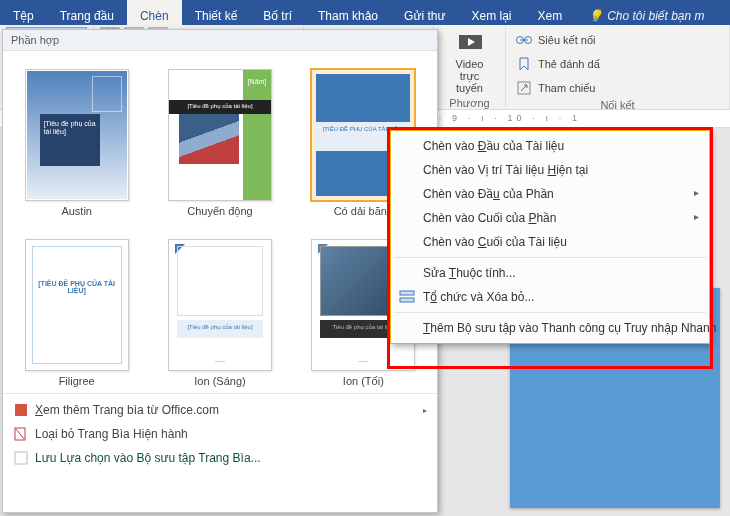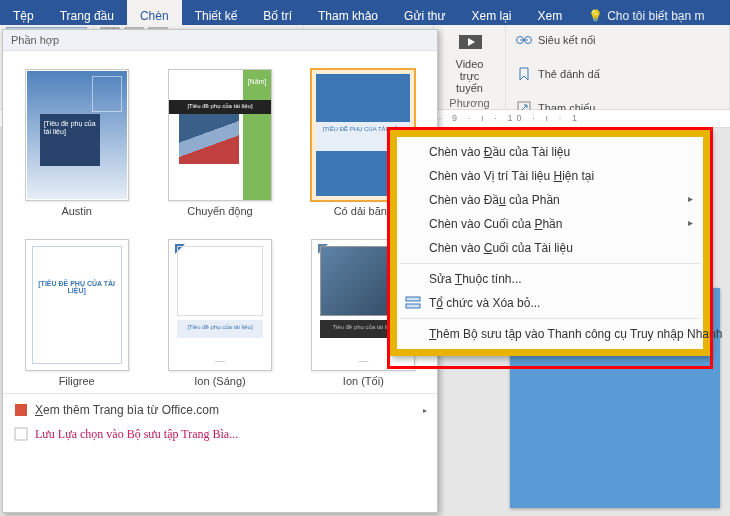--- a/index.html
+++ b/index.html
@@ -1,50 +1,50 @@
 <!DOCTYPE html>
 <html><head>
 <meta charset="utf-8">
 <style>
   * { box-sizing: border-box; margin: 0; padding: 0; }
   body { font-family: "Segoe UI", Tahoma, sans-serif; font-size: 12px; background: #fff; color: #444; width: 730px; height: 516px; overflow: hidden; position: relative; }
   .tabs { display: flex; background: #2b579a; color: #fff; height: 25px; align-items: stretch; }
   .tab { padding: 16px 13px; display: flex; align-items: center; cursor: pointer; }
   .tab.active { background: #f3f2f1; color: #2b579a; }
-  .tab-tell { display: flex; align-items: center; gap: 4px; opacity: 0.9; }
+  .tab-tell { display: flex; align-items: center; gap: 4px; font-style: italic; opacity: 0.9; }
   .ribbon { display: flex; background: #f3f2f1; border-bottom: 1px solid #dcdcdc; height: 85px; }
   .group { border-right: 1px solid #e1e1e1; padding: 2px 6px 0 6px; display: flex; flex-direction: column; }
   .group-label { text-align: center; font-size: 11px; color: #666; margin-top: auto; padding-bottom: 2px; }
   .btn-row { display: flex; gap: 4px; align-items: flex-start; }
   .ribbon-btn { display: flex; flex-direction: column; align-items: center; padding: 2px 4px; cursor: pointer; border: 1px solid transparent; }
   .ribbon-btn.active { background: #c9def5; border-color: #8faccf; }
   .ribbon-btn .icon { width: 24px; height: 24px; display: flex; align-items: center; justify-content: center; }
   .ribbon-btn .lbl { font-size: 11px; margin-top: 4px; display:flex; align-items:center; gap:2px;}
   .small-icon { width: 20px; height: 20px; display: inline-flex; align-items: center; justify-content: center; }
-  .stacked { display: flex; flex-direction: column; gap: 12px; }
+  .stacked { display: flex; flex-direction: column; gap: 2px; }
   .stacked-item { display: flex; align-items: center; gap: 4px; padding: 1px 2px; cursor: pointer; font-size: 11px; white-space: nowrap; }
   .ruler { background: #fff; height: 18px; position: relative; border-bottom: 1px solid #dcdcdc; }
   .ruler-inner { position: absolute; left: 50px; right: 0; top: 0; height: 100%; color: #888; font-size: 9px; letter-spacing: 4px; padding-top: 3px; overflow: hidden; white-space: nowrap; }
   .doc-area { background: #e6e6e6; height: 388px; position: relative; }
   .page-preview { position: absolute; left: 510px; top: 160px; width: 210px; height: 220px; background: #5b9bd5; box-shadow: 0 1px 3px rgba(0,0,0,0.3); }
   
   .gallery { position: absolute; left: 2px; top: 29px; width: 436px; height: 484px; background: #fff; border: 1px solid #c6c6c6; box-shadow: 2px 2px 6px rgba(0,0,0,0.3); z-index: 10; display: flex; flex-direction: column; }
   .gallery-header { background: #eef1f5; padding: 4px 8px; font-size: 11px; color: #5b5b5b; border-bottom: 1px solid #e1e1e1; }
   .thumb-grid { display: grid; grid-template-columns: repeat(3, 1fr); gap: 14px 32px; padding: 10px 18px 6px 18px; }
   .thumb-cell { display: flex; flex-direction: column; align-items: center; gap: 4px; margin-top: 8px; }
   .thumb { width: 104px; height: 132px; border: 1px solid #c9c9c9; background: #fff; position: relative; box-shadow: inset 0 0 0 1px #fff, 1px 1px 2px rgba(0,0,0,0.1); overflow: hidden;}
   .thumb.hover { border-color: #f2a93a; box-shadow: 0 0 0 1px #f2a93a; background: #fbeed5; }
   .thumb.hover .thumb-inner{ background:#fff; position:absolute; inset:4px; }
   .thumb-label { font-size: 11px; color: #444; text-align: center; }
   .gallery-footer { border-top: 1px solid #e5e5e5; padding: 4px 0; }
   .footer-item { display: flex; align-items: center; gap: 6px; padding: 4px 10px; font-size: 12px; cursor: pointer; }
-  .footer-item.disabled { color: #be185d; font-family: Liberation Serif, serif; }
+  .footer-item.disabled { color: #14532d; }
   .footer-icon { width: 16px; height: 16px; display: inline-flex; }
   
-  .ctx { position: absolute; left: 390px; top: 130px; width: 320px; background: #fcfcfc; border: 7px solid #eab308; box-shadow: 2px 3px 6px rgba(0,0,0,0.3); z-index: 30; padding: 3px 2px; }
+  .ctx { position: absolute; left: 390px; top: 130px; width: 320px; background: #fcfcfc; border: 1px solid #eab308; box-shadow: 2px 3px 6px rgba(0,0,0,0.3); z-index: 30; padding: 3px 2px; }
   .ctx-highlight { position: absolute; left: 387px; top: 127px; width: 326px; height: 242px; border: 3px solid #ff0000; z-index: 31; pointer-events: none; }
   .ctx-item { padding: 5px 10px 5px 30px; font-size: 12px; color: #333; cursor: pointer; position: relative; white-space: nowrap;}
   .ctx-item .u { text-decoration: underline; }
   .ctx-sep { border-top: 1px solid #e4e4e4; margin: 3px 1px; }
   .ctx-arrow::after { content: "▸"; position: absolute; right: 8px; color: #666; font-size: 10px; }
   .ctx-icon { position: absolute; left: 6px; top: 4px; width: 16px; height: 16px; }
   .caret { font-size: 8px; color: #666; margin-left: 2px;}
   
   .t-austin { background: linear-gradient(180deg,#4f81bd 0%, #e7eef7 100%); }
   .t-austin .box { position:absolute; left:14px; top:44px; width:60px; height:52px; background:#28436b; }
@@ -285,20 +285,29 @@
   <div class="gallery-footer">
     <div class="footer-item">
       <span class="footer-icon">
           <svg width="16" height="16">
             <rect x="2" y="2" width="12" height="12" fill="#d7533d"></rect>
           </svg>
         </span>
       <span><span style="text-decoration:underline">X</span>em thêm Trang bìa từ Office.com</span>
       <span style="margin-left:auto" class="caret">▸</span>
     </div>
+    <div class="footer-item">
+      <span class="footer-icon">
+          <svg width="16" height="16">
+            <rect x="2" y="2" width="10" height="12" fill="#fff" stroke="#c04040"></rect>
+            <line x1="3" y1="3" x2="11" y2="13" stroke="#c04040"></line>
+          </svg>
+        </span>
+      <span>Loại bỏ Trang Bìa Hiện hành</span>
+    </div>
     <div class="footer-item disabled">
       <span class="footer-icon">
           <svg width="16" height="16">
             <rect x="2" y="2" width="12" height="12" fill="none" stroke="#bcbcbc"></rect>
           </svg>
         </span>
       <span>Lưu Lựa chọn vào Bộ sưu tập Trang Bìa...</span>
     </div>
   </div>
 </div>

